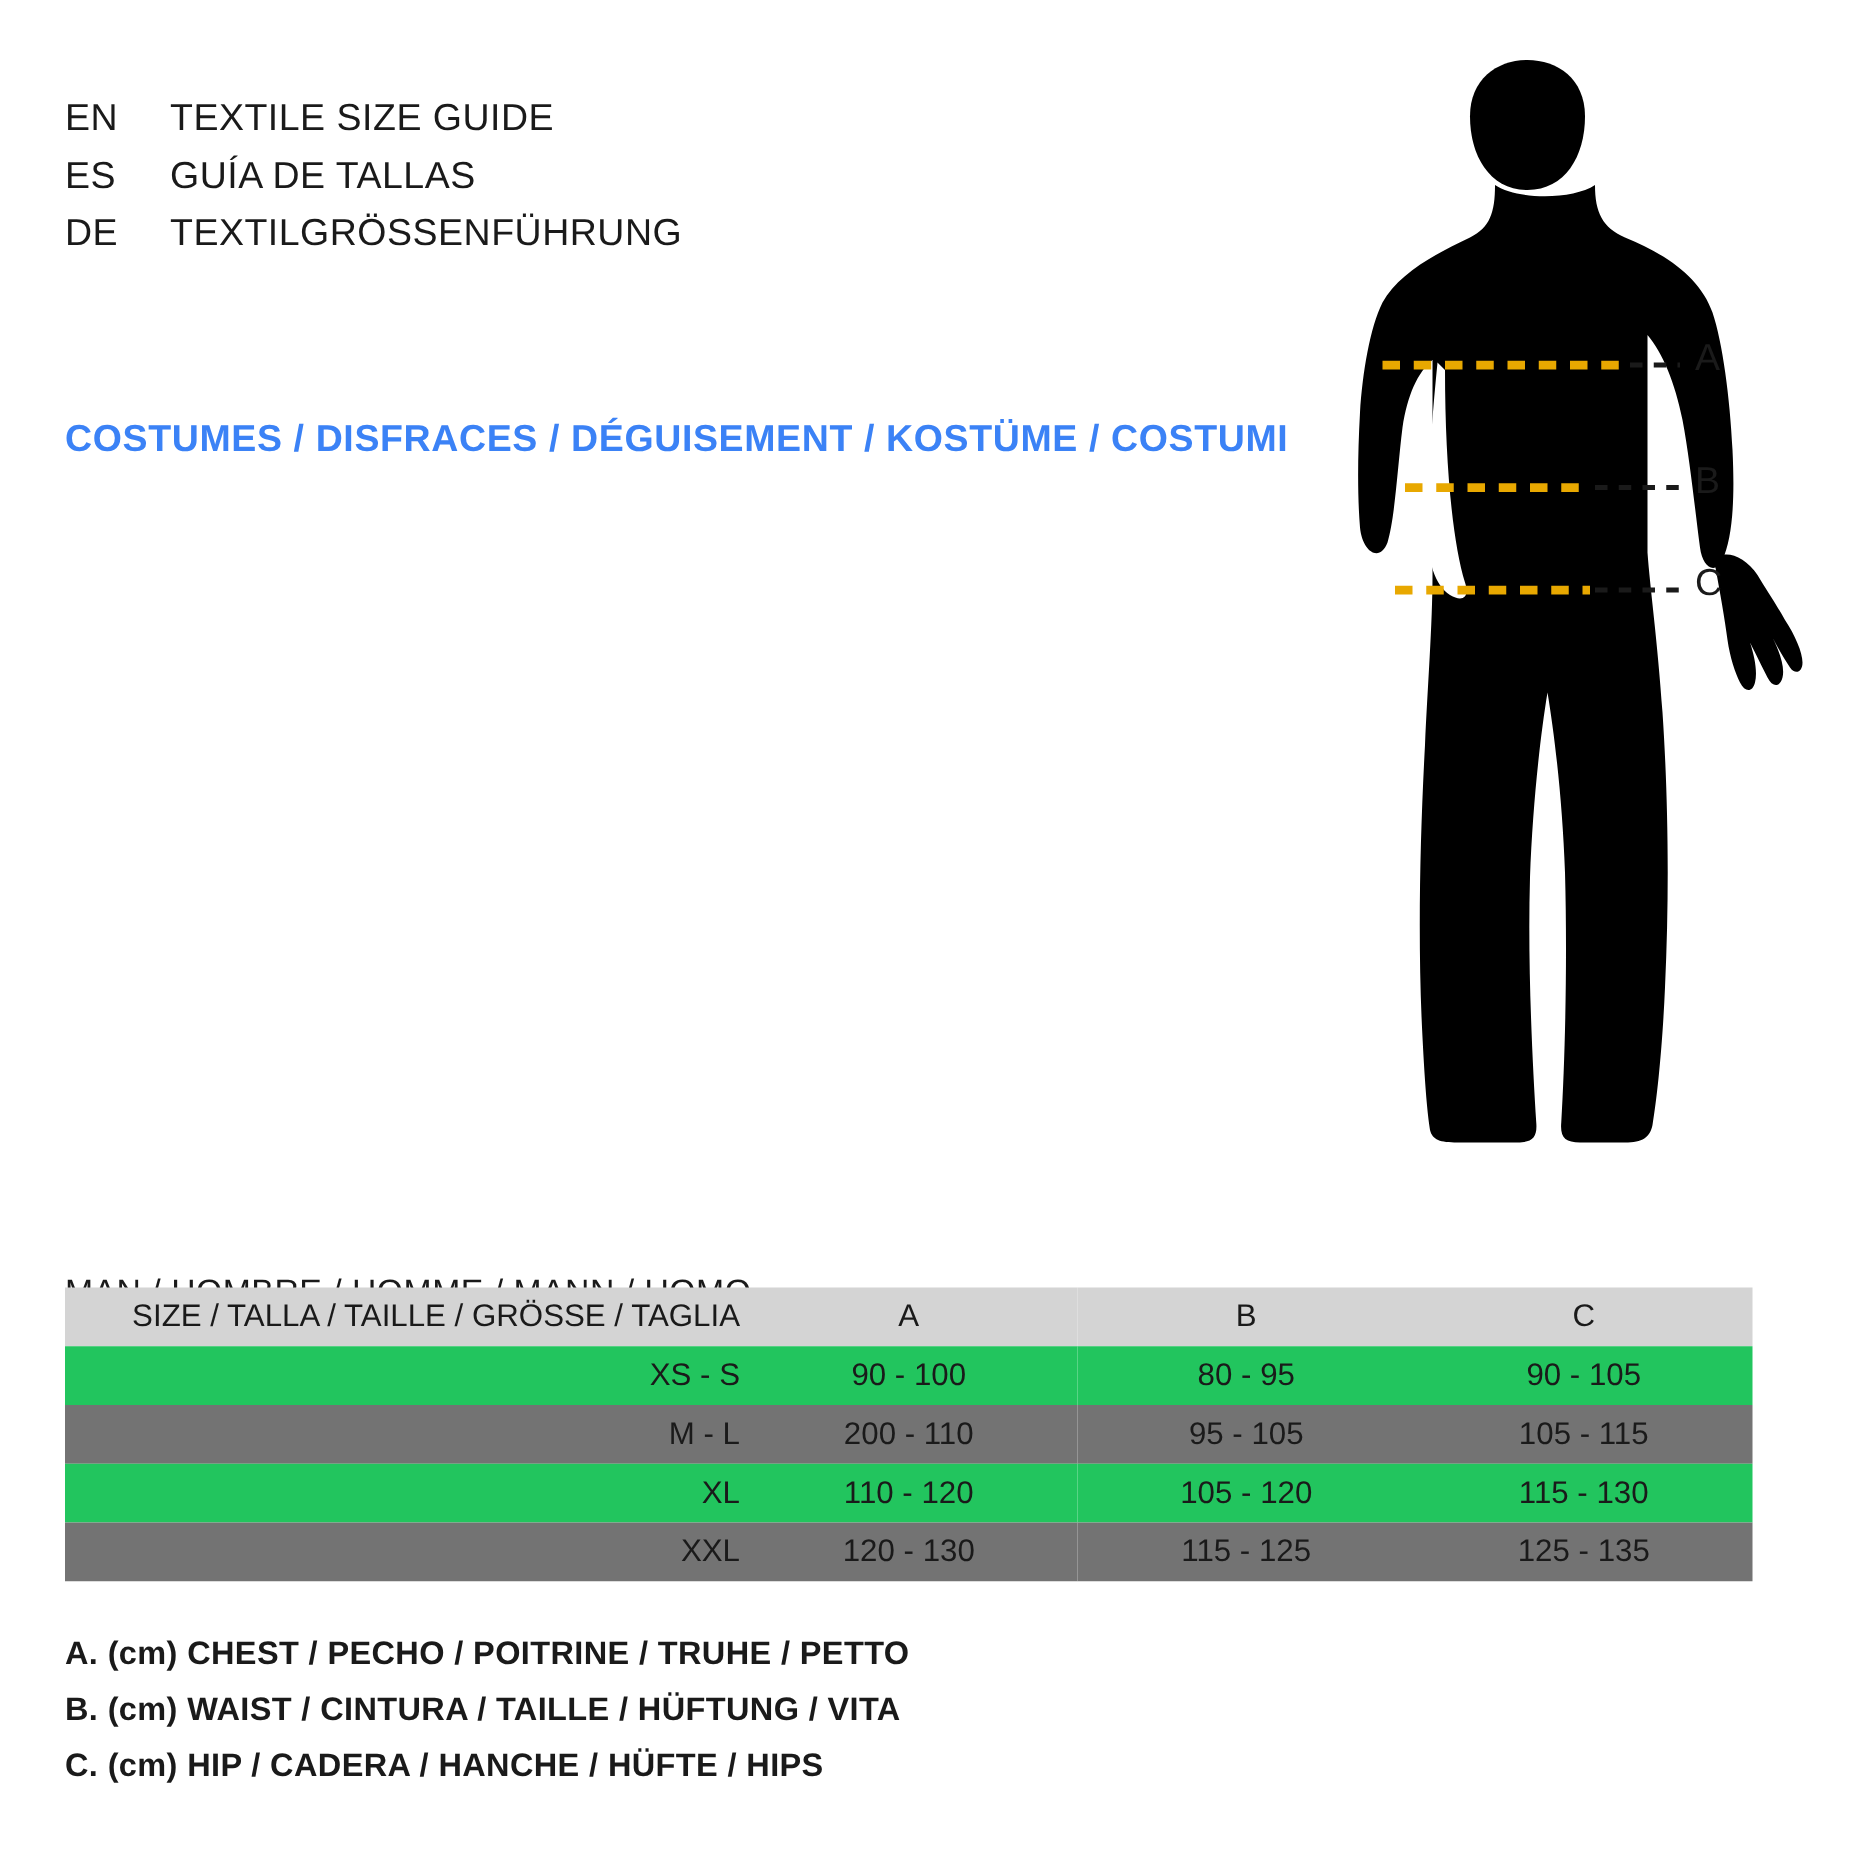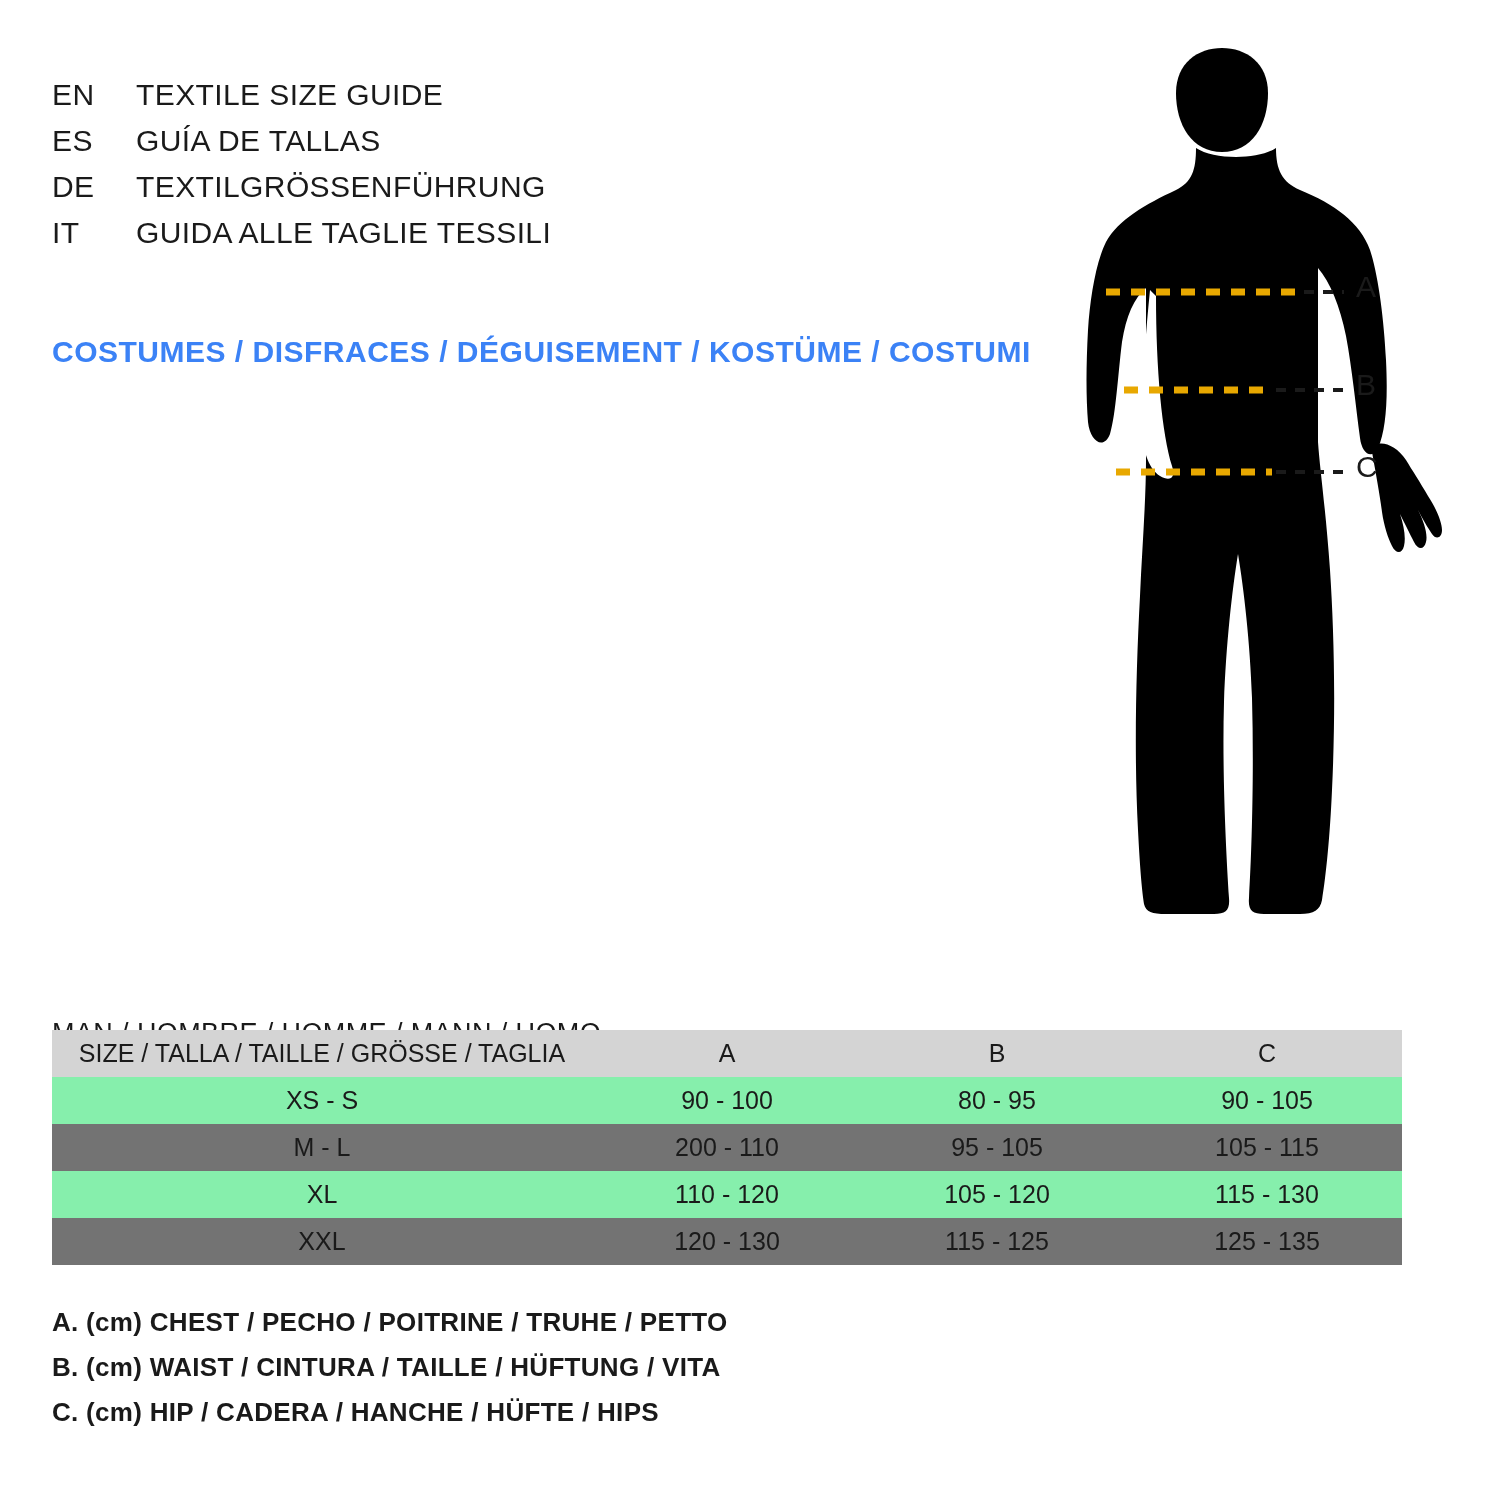--- a/index.html
+++ b/index.html
@@ -93,33 +93,33 @@
   }
   table.size-table th,
   table.size-table td {
     padding: 9px 0 9px 0;
     font-weight: normal;
     text-align: center;
     white-space: nowrap;
   }
   table.size-table th.size-col,
   table.size-table td.size-col {
-    text-align: center;
+    text-align: right;
     padding-left: 0;
     width: 540px;
   }
   table.size-table th.m-col,
   table.size-table td.m-col {
     width: 270px;
   }
   table.size-table thead tr {
     background: #d4d4d4;
   }
   table.size-table tbody tr.row-even {
-    background: #86efac;
+    background: #22c55e;
   }
   table.size-table tbody tr.row-odd {
     background: #737373;
   }
 
   
   .legend {
     position: absolute;
     left: 52px;
     top: 1300px;
@@ -141,24 +141,20 @@
     <span class="lang-code">EN</span>
     <span class="lang-name">TEXTILE SIZE GUIDE</span>
   </div>
   <div class="lang-row">
     <span class="lang-code">ES</span>
     <span class="lang-name">GUÍA DE TALLAS</span>
   </div>
   <div class="lang-row">
     <span class="lang-code">DE</span>
     <span class="lang-name">TEXTILGRÖSSENFÜHRUNG</span>
-  </div>
-  <div class="lang-row">
-    <span class="lang-code">IT</span>
-    <span class="lang-name">GUIDA ALLE TAGLIE TESSILI</span>
   </div>
 </div>
 
 <div class="costumes-line">COSTUMES / DISFRACES / DÉGUISEMENT / KOSTÜME / COSTUMI</div>
 
 <div class="figure-area">
   <svg class="figure-svg" width="460" height="910" viewBox="0 0 460 910">
 
     <path fill="#000000" d="M176 63 C176 33 198 18 222 18 C246 18 268 33 268 63 C268 95 252 122 222 122 C192 122 176 95 176 63 Z"></path>
 

